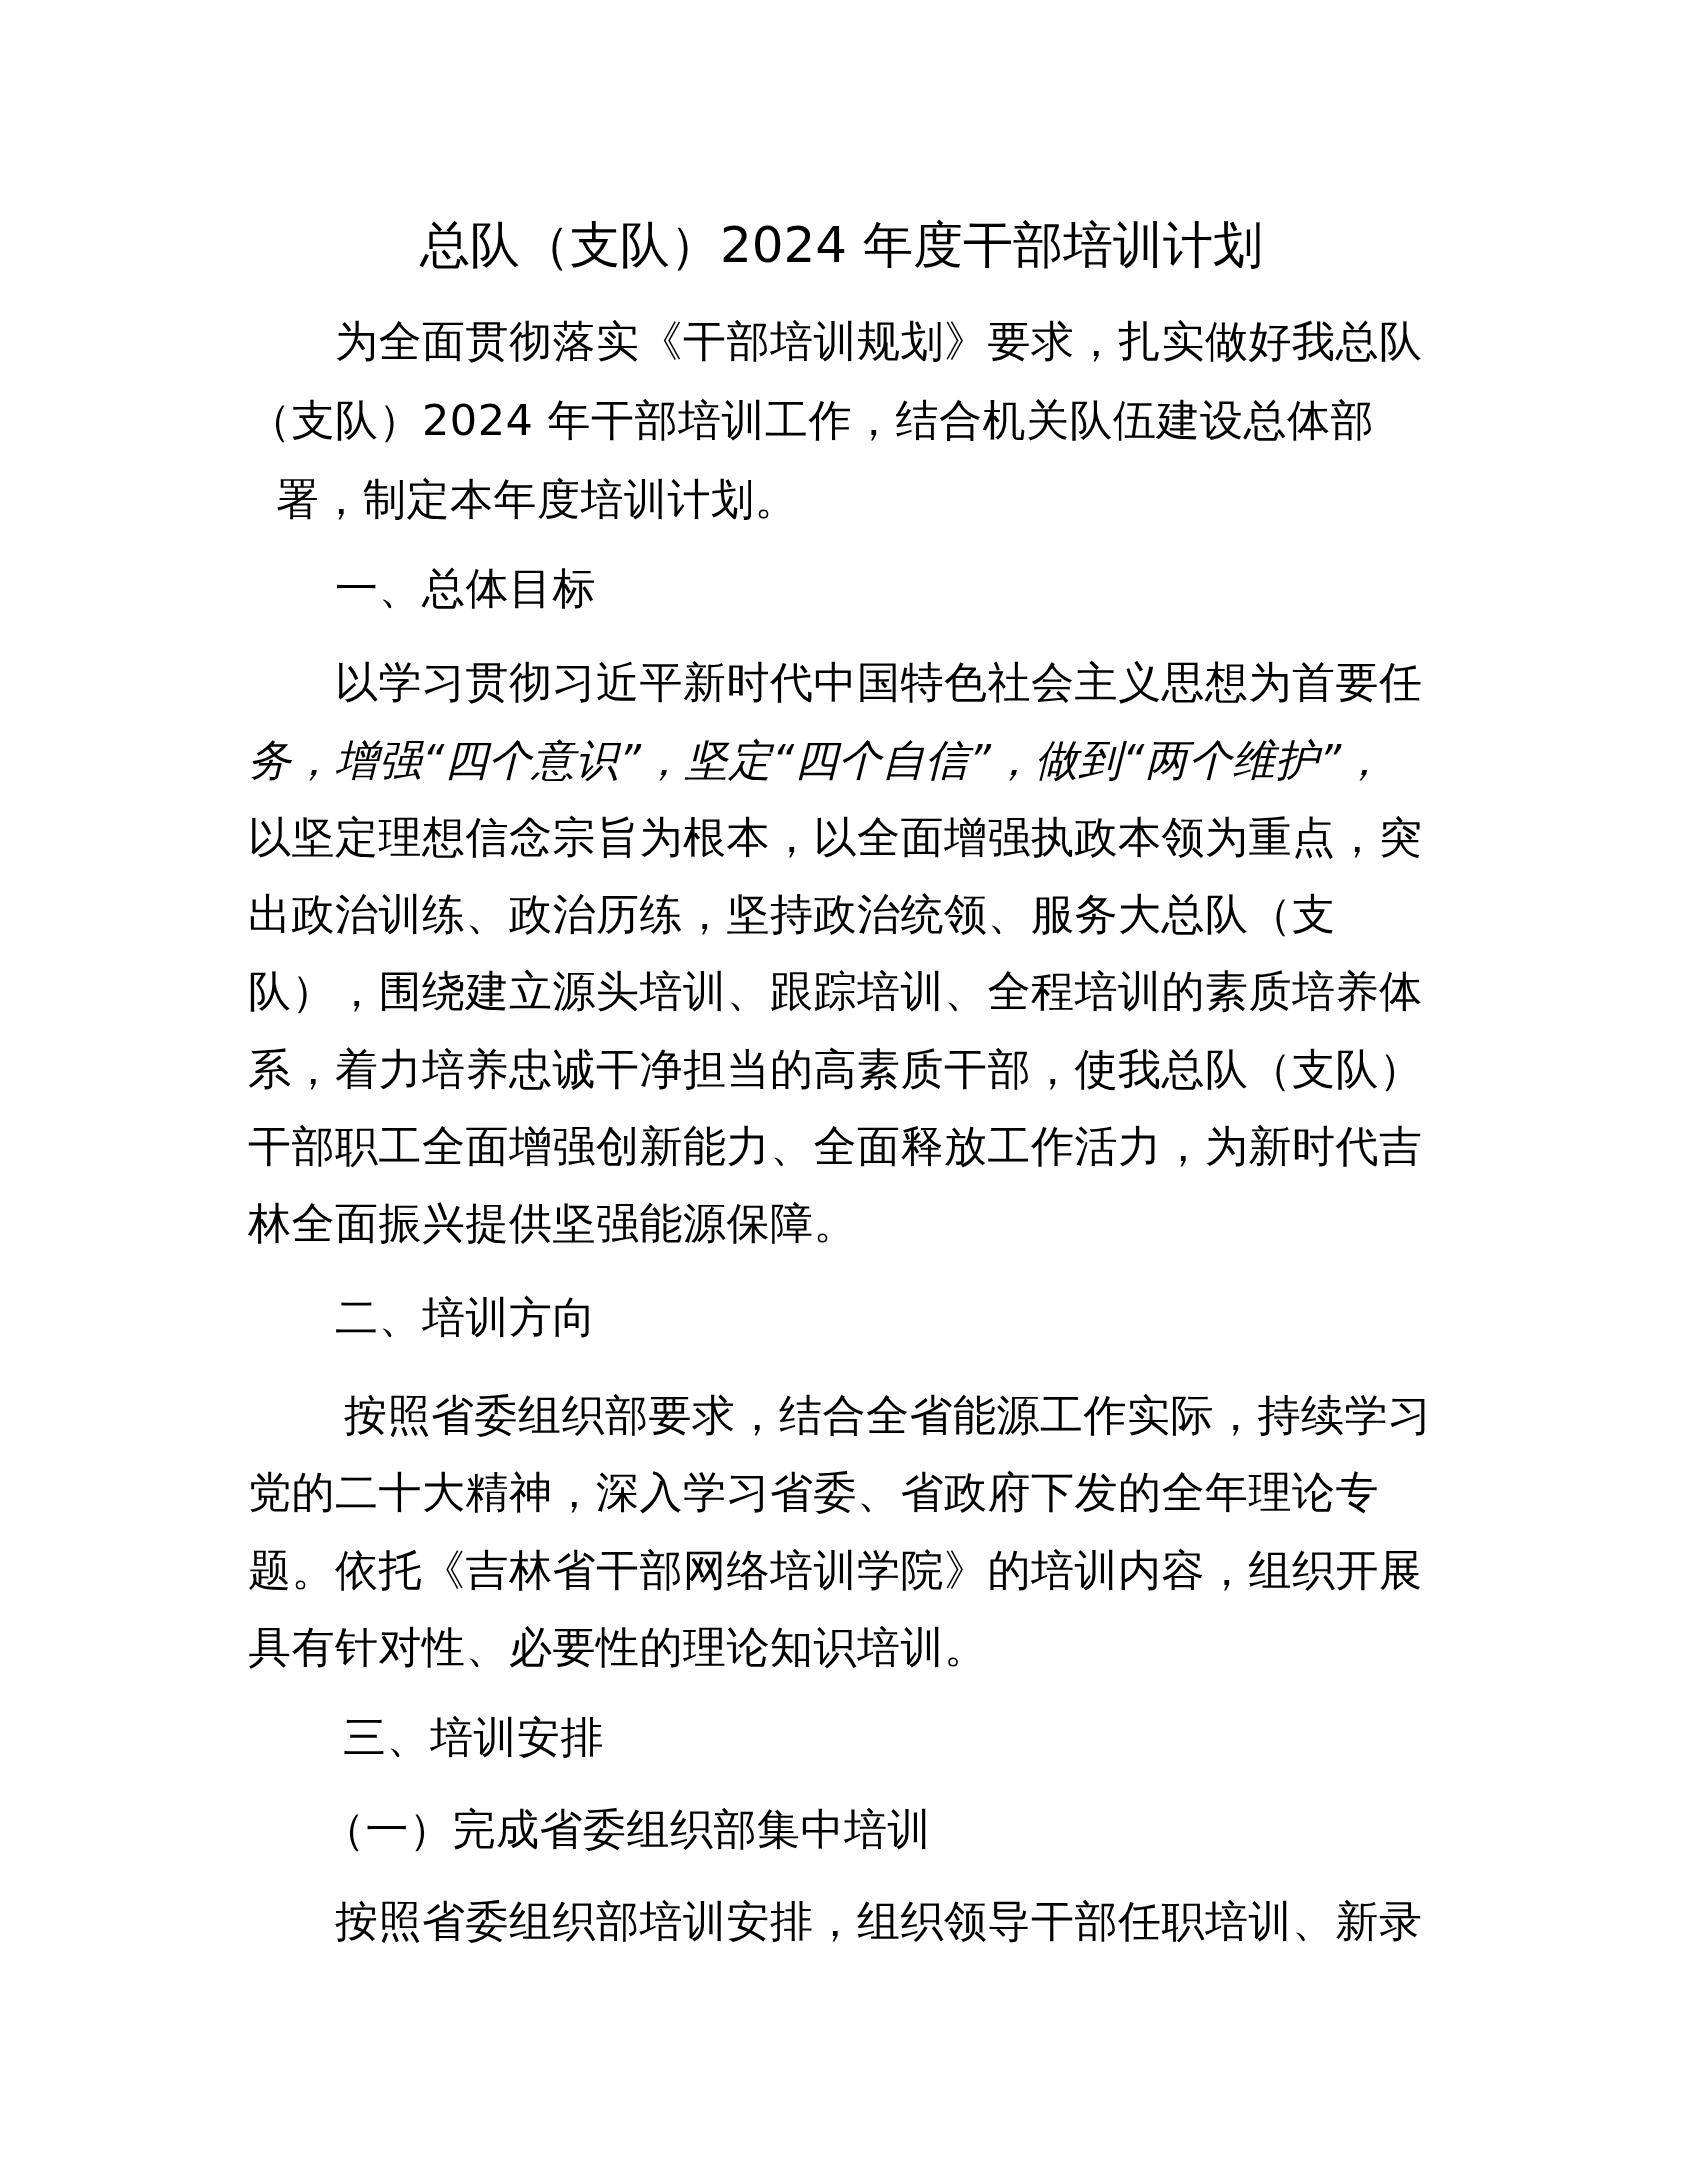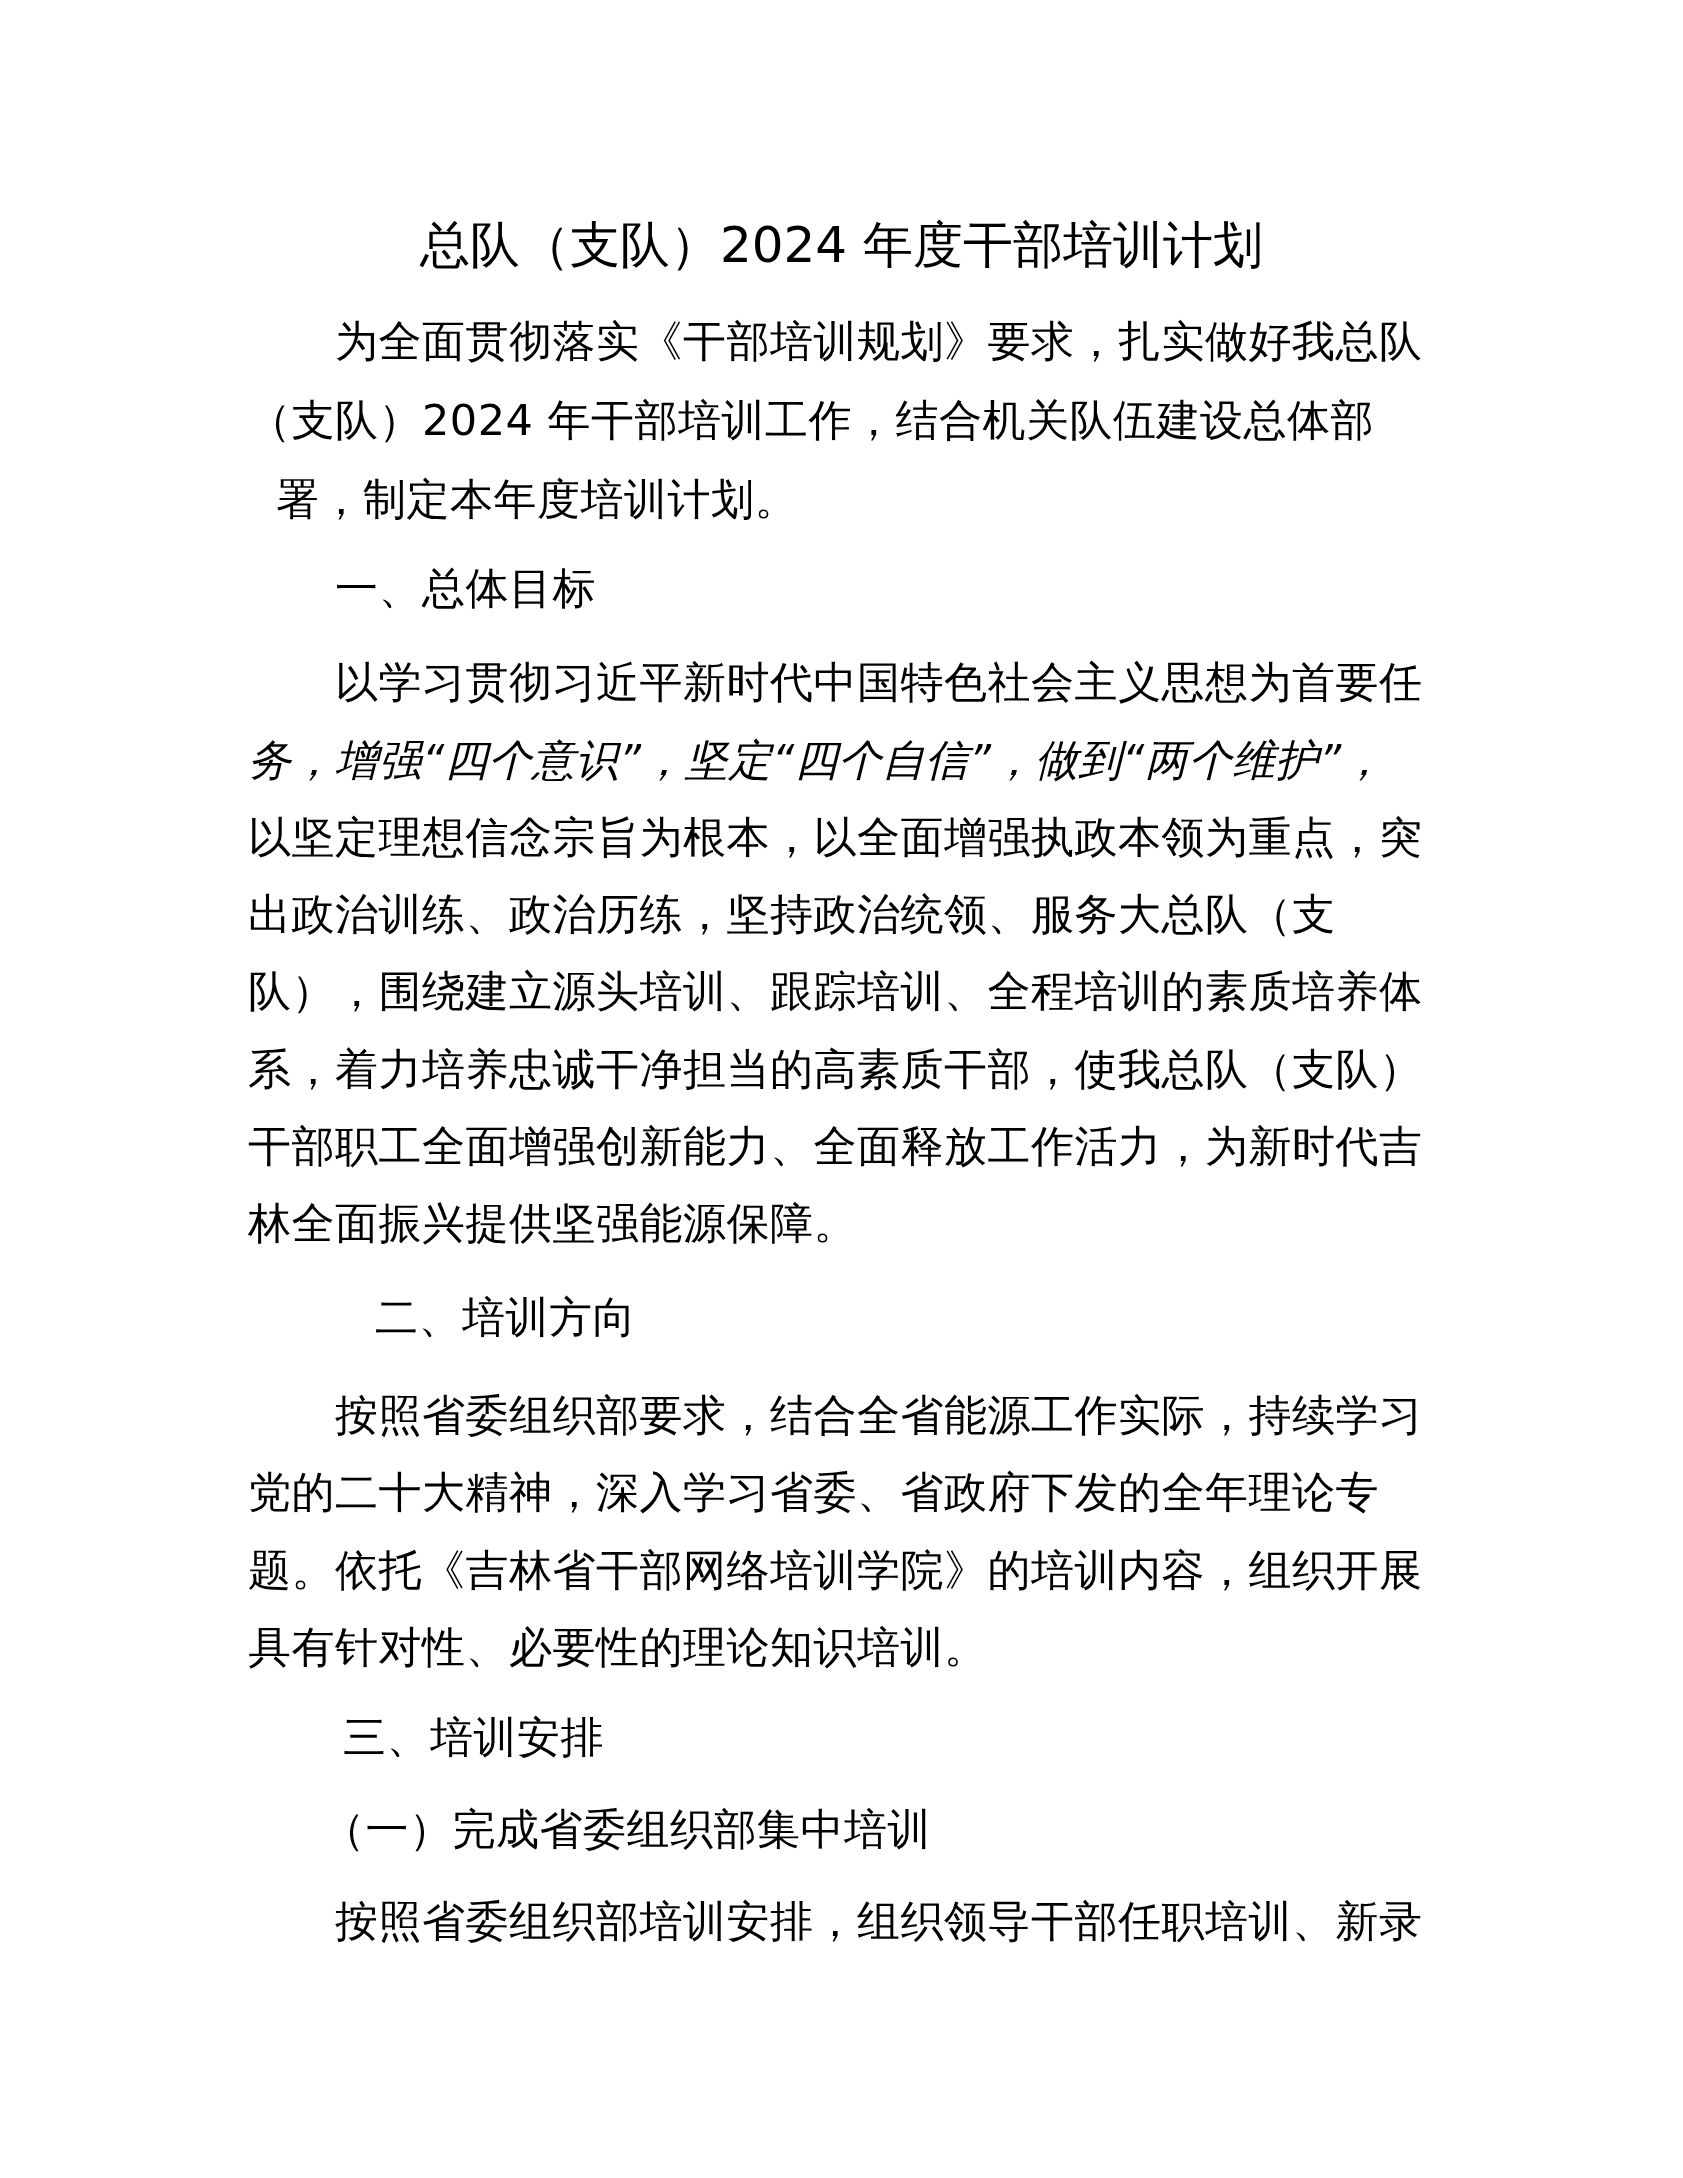--- a/index.html
+++ b/index.html
@@ -59,22 +59,22 @@
   <div class="line indent" style="top:551px;">一、总体目标</div>
   <div class="line indent" style="top:645px;">以学习贯彻习近平新时代中国特色社会主义思想为首要任</div>
   <div class="line" style="top:723px;font-style:italic;">务，增强“四个意识”，坚定“四个自信”，做到“两个维护”，</div>
   <div class="line" style="top:800px;">以坚定理想信念宗旨为根本，以全面增强执政本领为重点，突</div>
   <div class="line" style="top:877px;">出政治训练、政治历练，坚持政治统领、服务大总队（支</div>
   <div class="line" style="top:954px;">队），围绕建立源头培训、跟踪培训、全程培训的素质培养体</div>
   <div class="line" style="top:1032px;">系，着力培养忠诚干净担当的高素质干部，使我总队（支队）</div>
   <div class="line" style="top:1109px;">干部职工全面增强创新能力、全面释放工作活力，为新时代吉</div>
   <div class="line" style="top:1186px;">林全面振兴提供坚强能源保障。</div>
 
-  <div class="line indent" style="top:1280px;margin-left:40px;">二、培训方向</div>
-  <div class="line indent" style="top:1378px;">按照省委组织部要求，结合全省能源工作实际，持续学习</div>
+  <div class="line indent" style="top:1280px;">二、培训方向</div>
+  <div class="line indent" style="top:1378px;margin-left:9px;">按照省委组织部要求，结合全省能源工作实际，持续学习</div>
   <div class="line" style="top:1533px;">题。依托《吉林省干部网络培训学院》的培训内容，组织开展</div>
   <div class="line" style="top:1455px;">党的二十大精神，深入学习省委、省政府下发的全年理论专</div>
   <div class="line" style="top:1610px;">具有针对性、必要性的理论知识培训。</div>
 
   <div class="line indent" style="top:1700px;margin-left:8px;">三、培训安排</div>
   <div class="line" style="top:1792px; left:322px;">（一）完成省委组织部集中培训</div>
   <div class="line indent" style="top:1884px;">按照省委组织部培训安排，组织领导干部任职培训、新录</div>
 
 </div>
 

